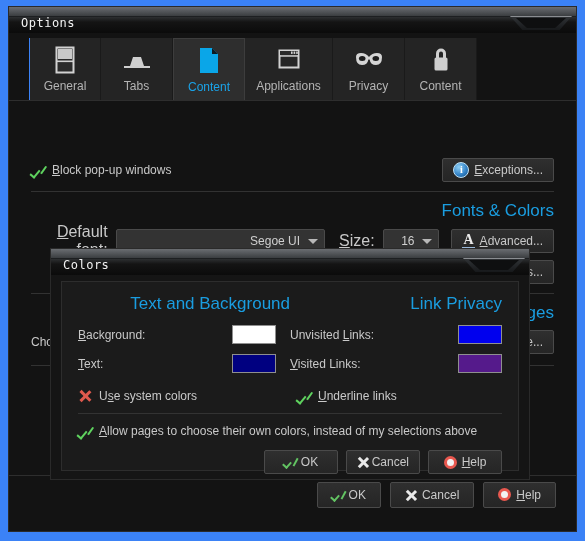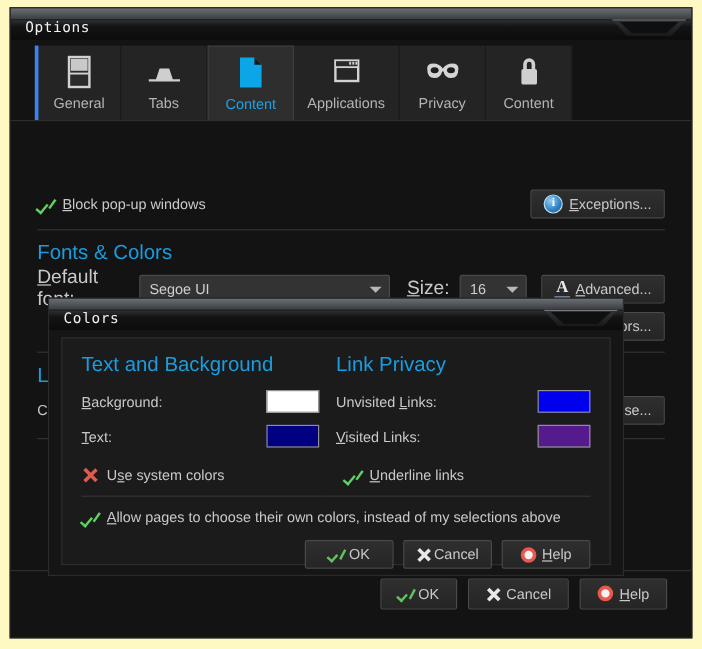--- a/index.html
+++ b/index.html
@@ -14,21 +14,22 @@
     font-family: "Liberation Sans", sans-serif;
     font-size: 12px;
     color: #c8c8c8;
     position: relative;
   }
 
   
   #desktop {
     position: absolute;
     inset: 0;
-    background: #fef9c3;
+    background: #3b82f6;
+    text-align: right;
   }
 
   
   #options-window {
     position: absolute;
     left: 8px;
     top: 6px;
     width: 569px;
     height: 526px;
     background: #131313;
@@ -99,21 +100,21 @@
     display: flex;
     flex-direction: column;
     align-items: center;
     justify-content: flex-start;
     padding-top: 6px;
     box-sizing: border-box;
     background: #242424;
     border-right: 1px solid #1a1a1a;
     cursor: default;
   }
-  .tab:first-child { border-left: 3px solid #3b82f6; }
+  .tab:first-child { border-left: 1px solid #3b82f6; }
   .tab.wide { width: 88px; }
   .tab.selected {
     background: #2e2e2e;
     border-left: 1px solid #3d3d3d;
     border-right: 1px solid #3d3d3d;
     border-top: 1px solid #3d3d3d;
   }
   .tab .tab-icon {
     height: 32px;
     display: flex;
@@ -300,21 +301,21 @@
   .field-label {
     color: #c9c9c9;
     font-size: 16px;
     margin-right: 8px;
   }
   .field-label u { text-decoration: underline; }
 
   
   #colors-dialog {
     position: absolute;
-    left: 40px;
+    left: 50px;
     top: 248px;
     width: 480px;
     height: 232px;
     background: #151515;
     border: 1px solid #2a2a2a;
     box-sizing: border-box;
     z-index: 30;
   }
   #colors-dialog .titlebar { height: 26px; }
   #colors-dialog .cd-body {

